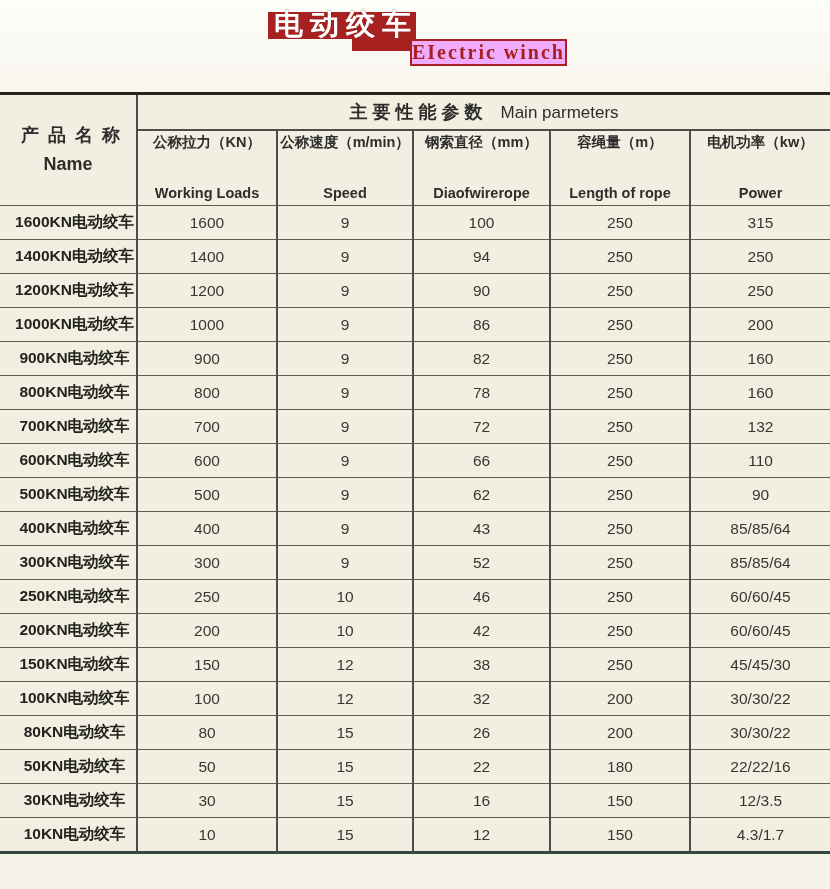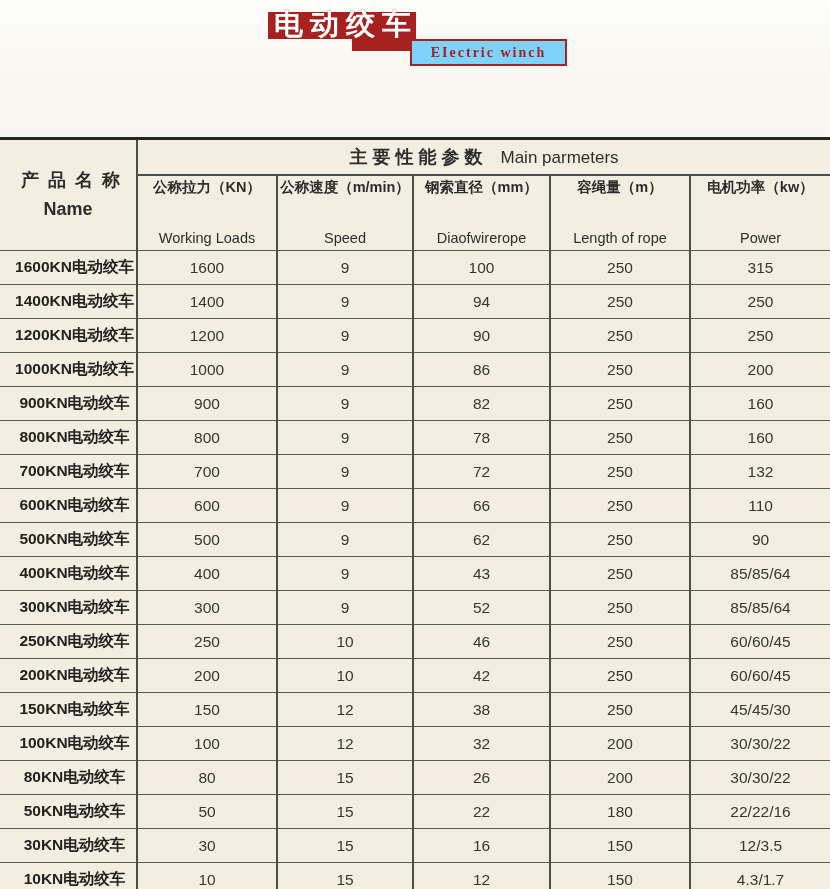--- a/index.html
+++ b/index.html
@@ -8,21 +8,21 @@
   body {
     width: 830px; height: 889px;
     position: relative;
     overflow: hidden;
     background: linear-gradient(180deg, #fdfdfa 0%, #f8f6ee 10%, #f5f2e7 100%);
     font-family: "Liberation Sans", "DejaVu Sans", sans-serif;
     color: #2d2d2b;
   }
   .header-area {
     position: relative;
-    height: 137px;
+    height: 92px;
   }
   .banner-red {
     position: absolute;
     left: 268px; top: 12px;
     width: 148px; height: 27px;
     background: #a6211f;
     z-index: 1;
   }
   .banner-step {
     position: absolute;
@@ -39,28 +39,28 @@
     font-weight: bold;
     letter-spacing: 7px;
     color: #ffffff;
     text-shadow: 0 0 1px #8e1b19;
     white-space: nowrap;
   }
   .ew-box {
     position: absolute;
     left: 410px; top: 39px;
     width: 153px; height: 23px;
-    background: #7dd3fc;
+    background: #f0abfc;
     border: 2px solid #a6211f;
     z-index: 2;
     text-align: center;
     line-height: 23px;
     font-family: "Liberation Serif", "DejaVu Serif", serif;
     font-weight: bold;
-    font-size: 14px;
+    font-size: 20px;
     letter-spacing: 2px;
     color: #a6211f;
     white-space: nowrap;
   }
   table.spec {
     width: 830px;
     border-collapse: collapse;
     table-layout: fixed;
     background: #f2efe2;
     border-top: 3px solid #25251f;
@@ -87,21 +87,21 @@
     border-bottom: 2px solid #4b4e47 !important;
   }
   .main-head .cn { font-weight: bold; }
   .main-head .en { font-weight: normal; font-size: 17px; margin-left: 13px; }
   .sub-head {
     height: 70px;
     font-size: 14.5px;
     line-height: 1.6;
   }
   .sub-head .cn { font-weight: 600; }
-  .sub-head .en { font-weight: normal; margin-top: 28px; }
+  .sub-head .en { font-weight: bold; margin-top: 28px; }
   tbody td { height: 33px; font-size: 15.5px; color: #37372f; }
   tbody td.name-cell { font-weight: bold; color: #22221e; font-size: 15.5px; padding-left: 13px; }
   .cn, .en { display: block; }
   .inline .cn, .inline .en { display: inline; }
 </style>
 </head>
 <body>
 
 <div class="header-area">
   <div class="banner-red"></div>

